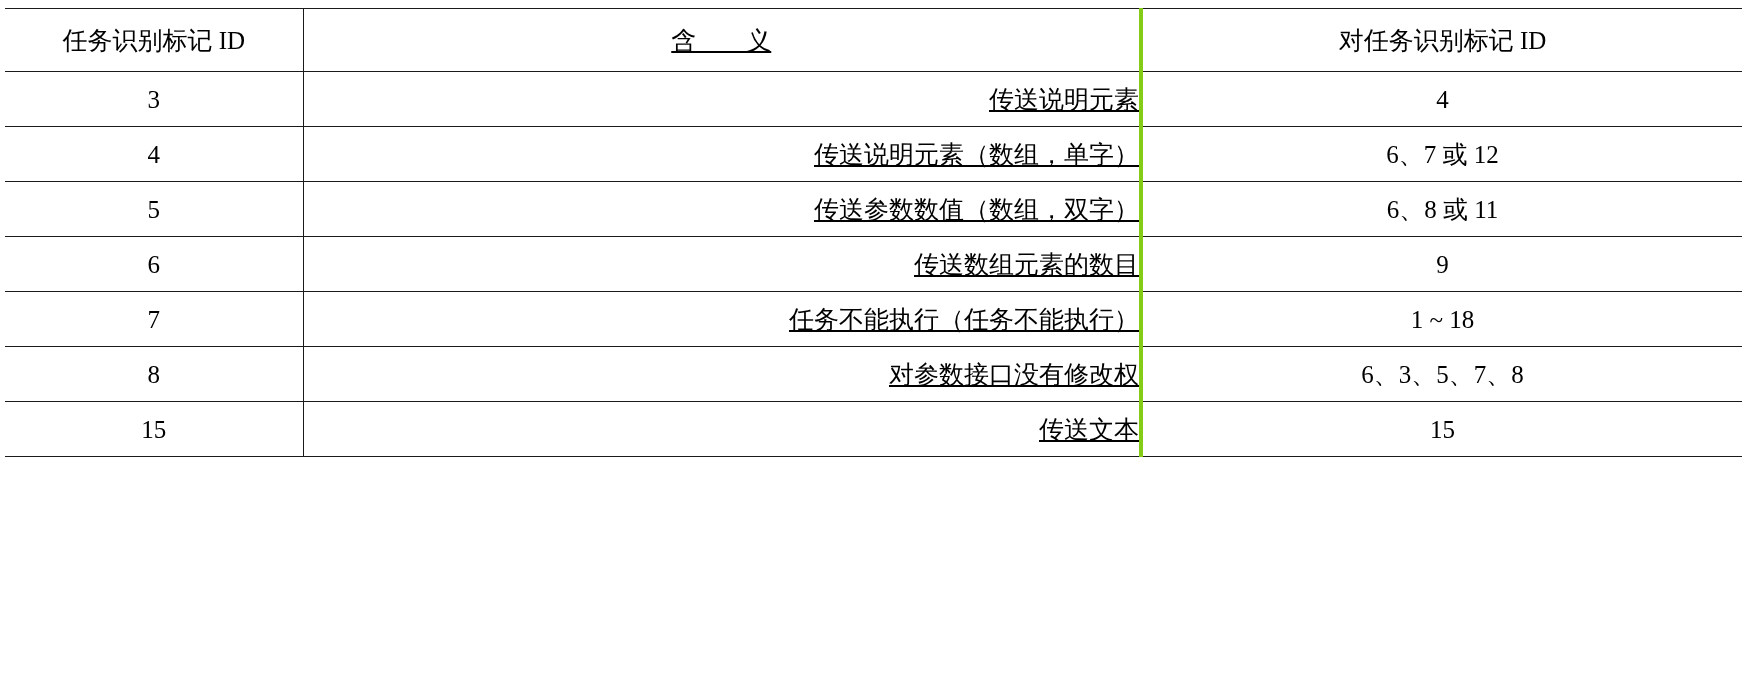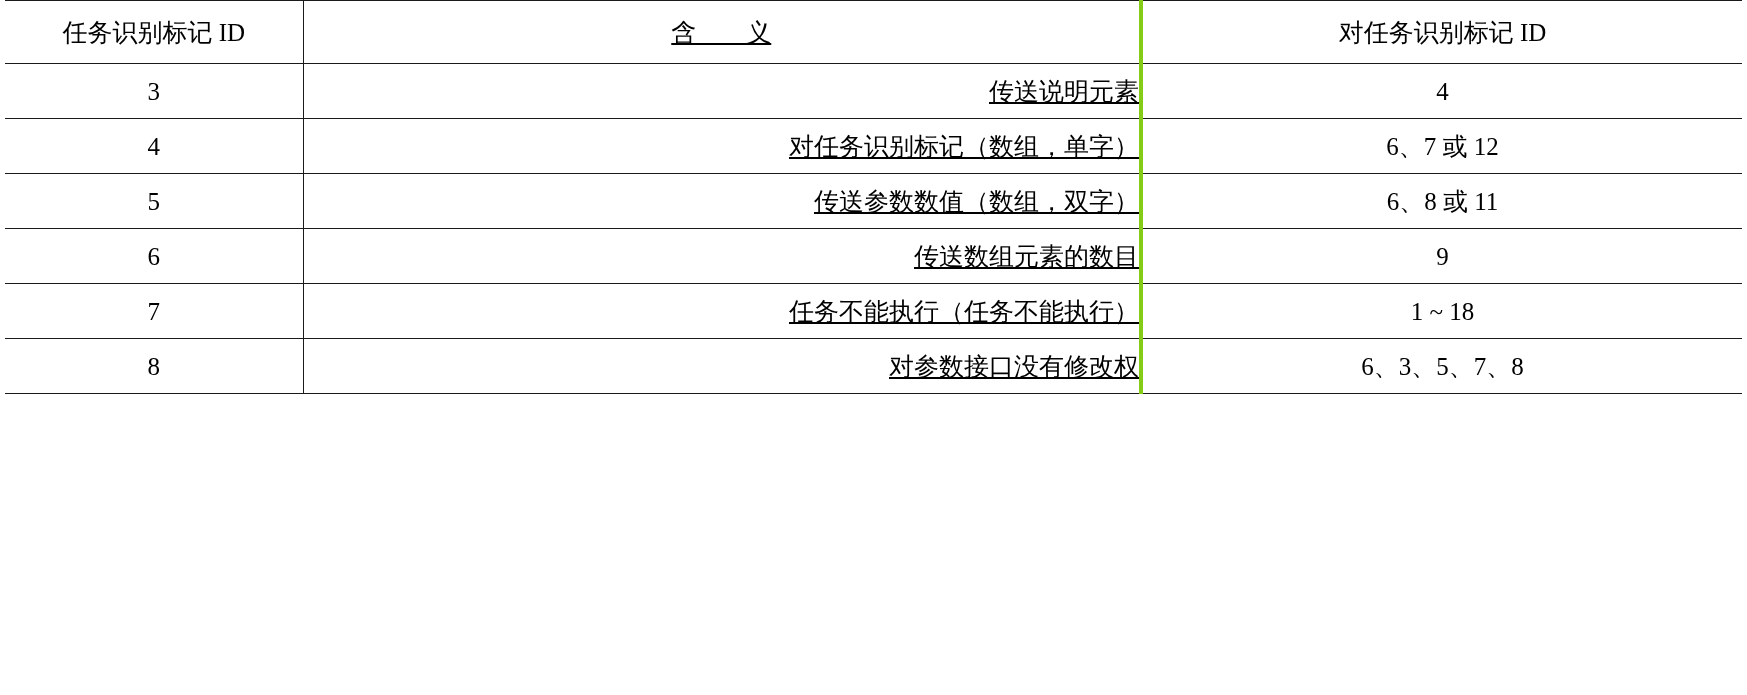--- a/index.html
+++ b/index.html
@@ -12,21 +12,21 @@
     height: 695px;
     font-family: "Liberation Serif", "DejaVu Serif", serif;
     color: #000000;
     overflow: hidden;
   }
   .page {
     position: relative;
     width: 1747px;
     height: 695px;
     box-sizing: border-box;
-    padding: 0 5px;
+    padding: 8px 5px;
   }
   table.spec-table {
     border-collapse: collapse;
     width: 1737px;
     margin: 0;
     table-layout: fixed;
   }
   table.spec-table col.c1 { width: 298px; }
   table.spec-table col.c2 { width: 838px; }
   table.spec-table col.c3 { width: 601px; }
@@ -95,21 +95,21 @@
       </tr>
     </thead>
     <tbody>
       <tr>
         <td class="row-cell cell-center col1">3</td>
         <td class="row-cell cell-left col2">传送说明元素</td>
         <td class="row-cell cell-center col3">4</td>
       </tr>
       <tr>
         <td class="row-cell cell-center col1">4</td>
-        <td class="row-cell cell-left col2">对任务识别标记（数组，单字）</td>
+        <td class="row-cell cell-left col2">传送说明元素（数组，单字）</td>
         <td class="row-cell cell-center col3">6、7 或 12</td>
       </tr>
       <tr>
         <td class="row-cell cell-center col1">5</td>
         <td class="row-cell cell-left col2">传送参数数值（数组，双字）</td>
         <td class="row-cell cell-center col3">6、8 或 11</td>
       </tr>
       <tr>
         <td class="row-cell cell-center col1">6</td>
         <td class="row-cell cell-left col2">传送数组元素的数目</td>
@@ -118,15 +118,20 @@
       <tr>
         <td class="row-cell cell-center col1">7</td>
         <td class="row-cell cell-left col2">任务不能执行（任务不能执行）</td>
         <td class="row-cell cell-center col3">1 ~ 18</td>
       </tr>
       <tr>
         <td class="row-cell cell-center col1">8</td>
         <td class="row-cell cell-left col2">对参数接口没有修改权</td>
         <td class="row-cell cell-center col3">6、3、5、7、8</td>
       </tr>
+      <tr>
+        <td class="row-cell cell-center col1">15</td>
+        <td class="row-cell cell-left col2">传送文本</td>
+        <td class="row-cell cell-center col3">15</td>
+      </tr>
     </tbody>
   </table>
 </div>
 
 </body></html>

